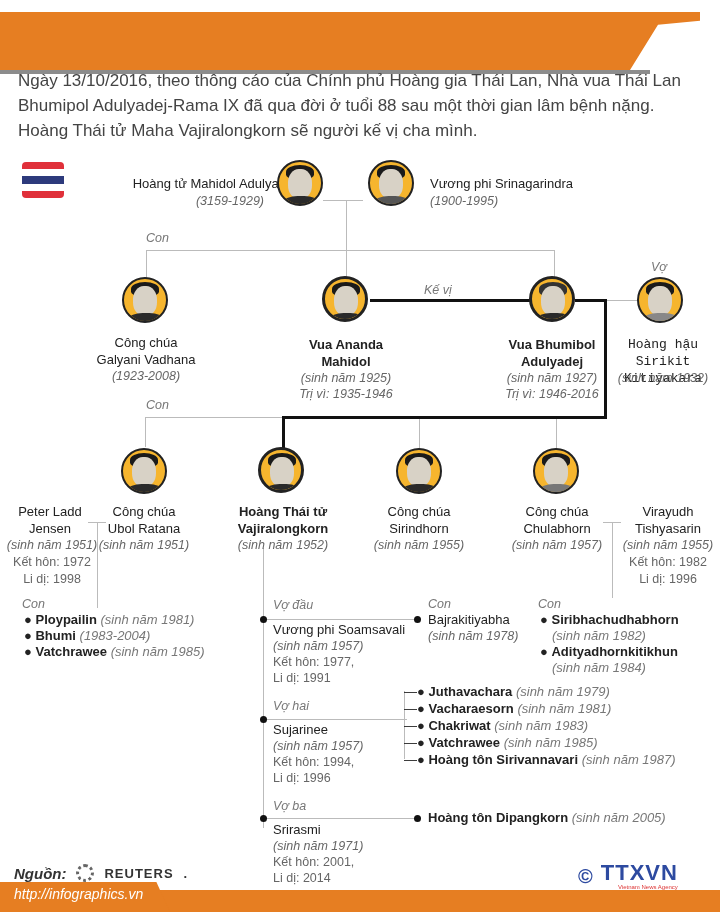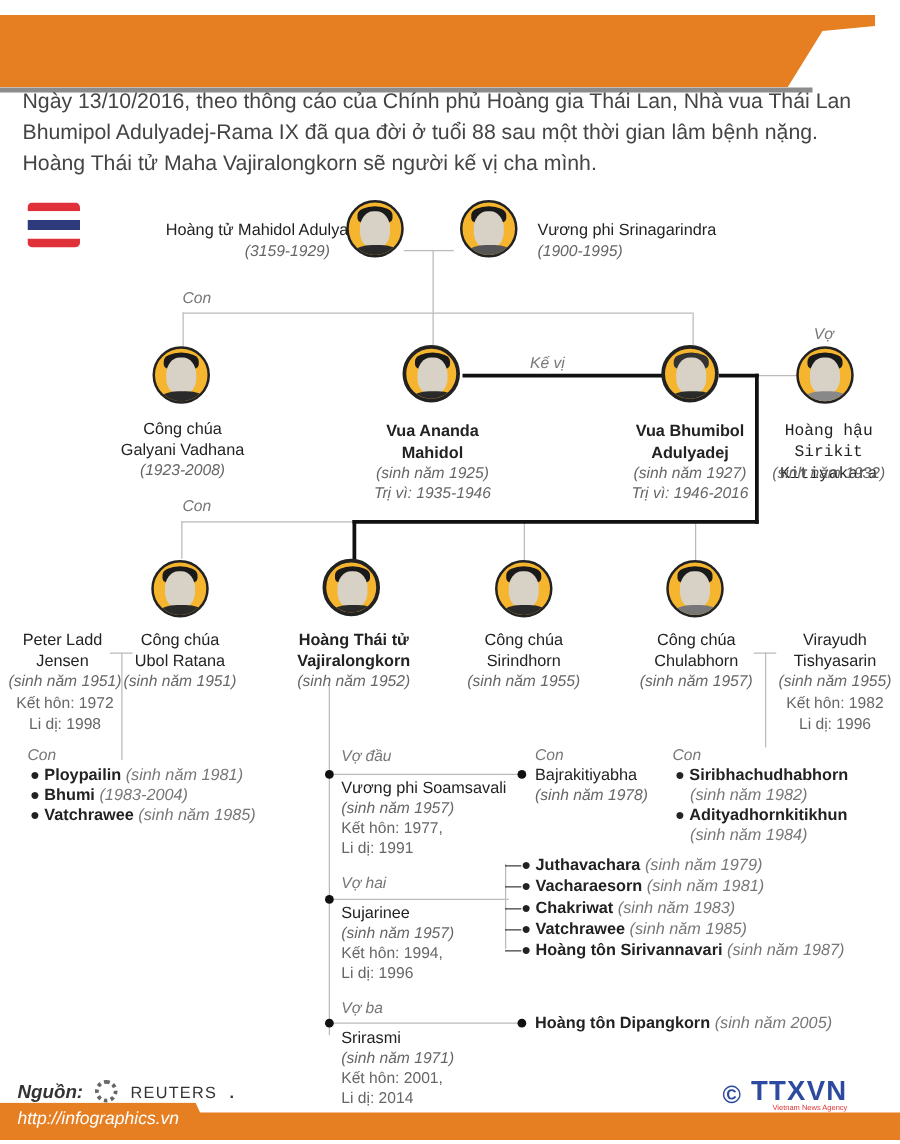--- a/index.html
+++ b/index.html
@@ -258,21 +258,21 @@
   <div class="sub" style="text-align:left">(sinh năm 1971)</div>
   <div class="plain" style="text-align:left">Kết hôn: 2001,</div>
   <div class="plain" style="text-align:left">Li dị: 2014</div>
 </div>
 <div class="abs dot" style="left:414px;top:815px;"></div>
 <div class="abs li" style="left:428px;top:810px;"><b>Hoàng tôn Dipangkorn</b> <i>(sinh năm 2005)</i></div>
 
 <div class="abs" style="left:14px;top:864px;display:flex;align-items:center;gap:10px;">
   <span style="font-size:15px;font-style:italic;font-weight:bold;color:#333;">Nguồn:</span>
   <span style="display:inline-block;width:18px;height:18px;border-radius:50%;border:3px dotted #666;box-sizing:border-box;"></span>
-  <span style="font-size:13px;font-weight:normal;color:#333;letter-spacing:1px;">REUTERS</span>
+  <span style="font-size:13px;font-weight:bold;color:#333;letter-spacing:1px;">REUTERS</span>
   <span style="font-size:13px;font-weight:bold;color:#333;">.</span>
 </div>
 
 <div class="abs" style="left:578px;top:862px;display:flex;align-items:center;gap:8px;">
   <span style="font-size:20px;color:#2d4aa0;font-weight:bold;">©</span>
   <div>
     <div style="font-size:22px;font-weight:bold;color:#2d4aa0;line-height:22px;letter-spacing:1px;">TTXVN</div>
     <div style="font-size:6px;color:#d33;text-align:right;">Vietnam News Agency</div>
   </div>
 </div>

